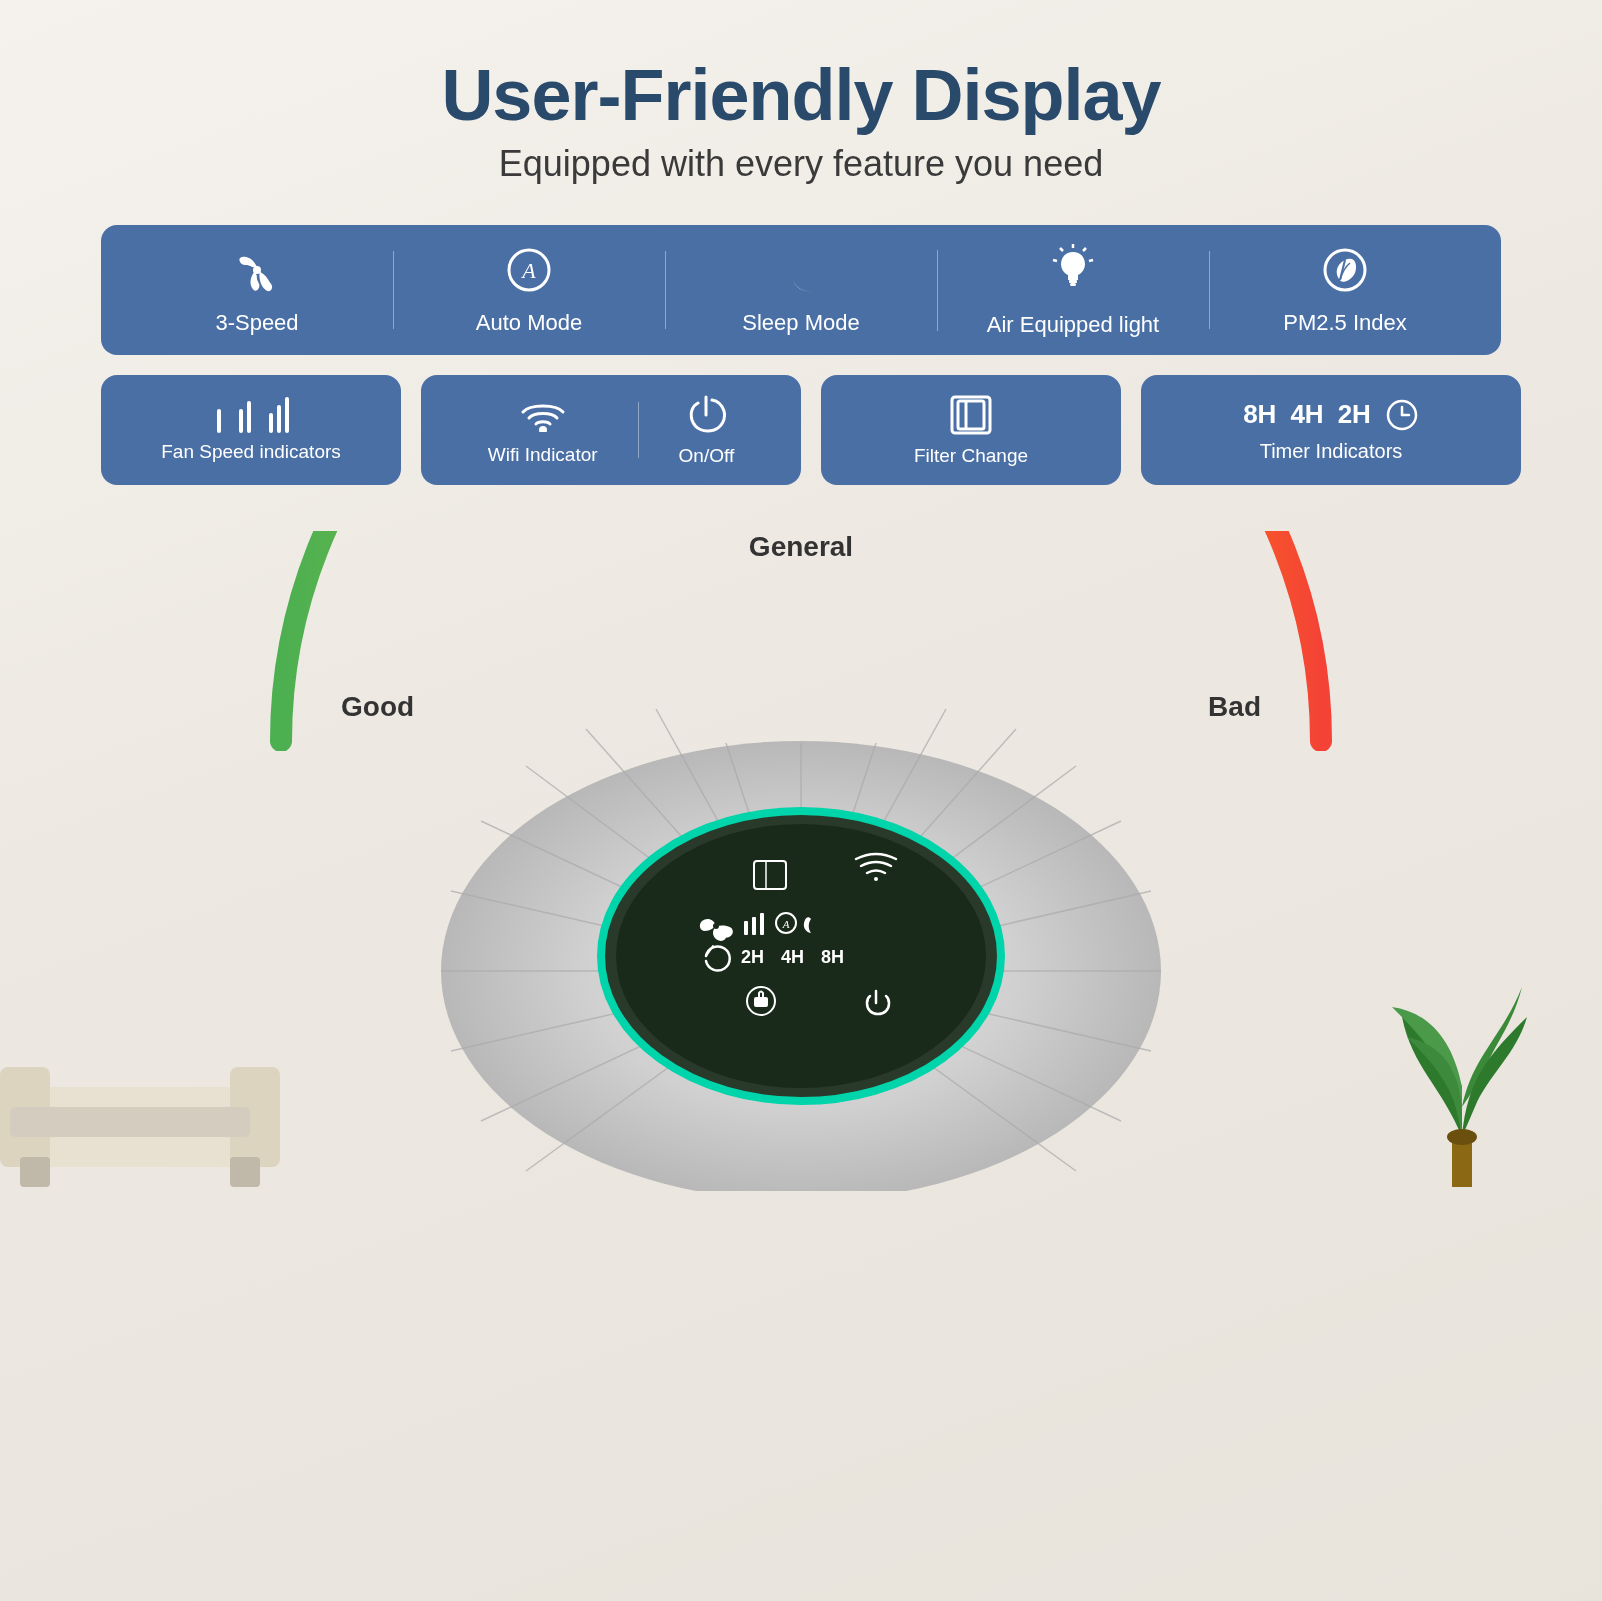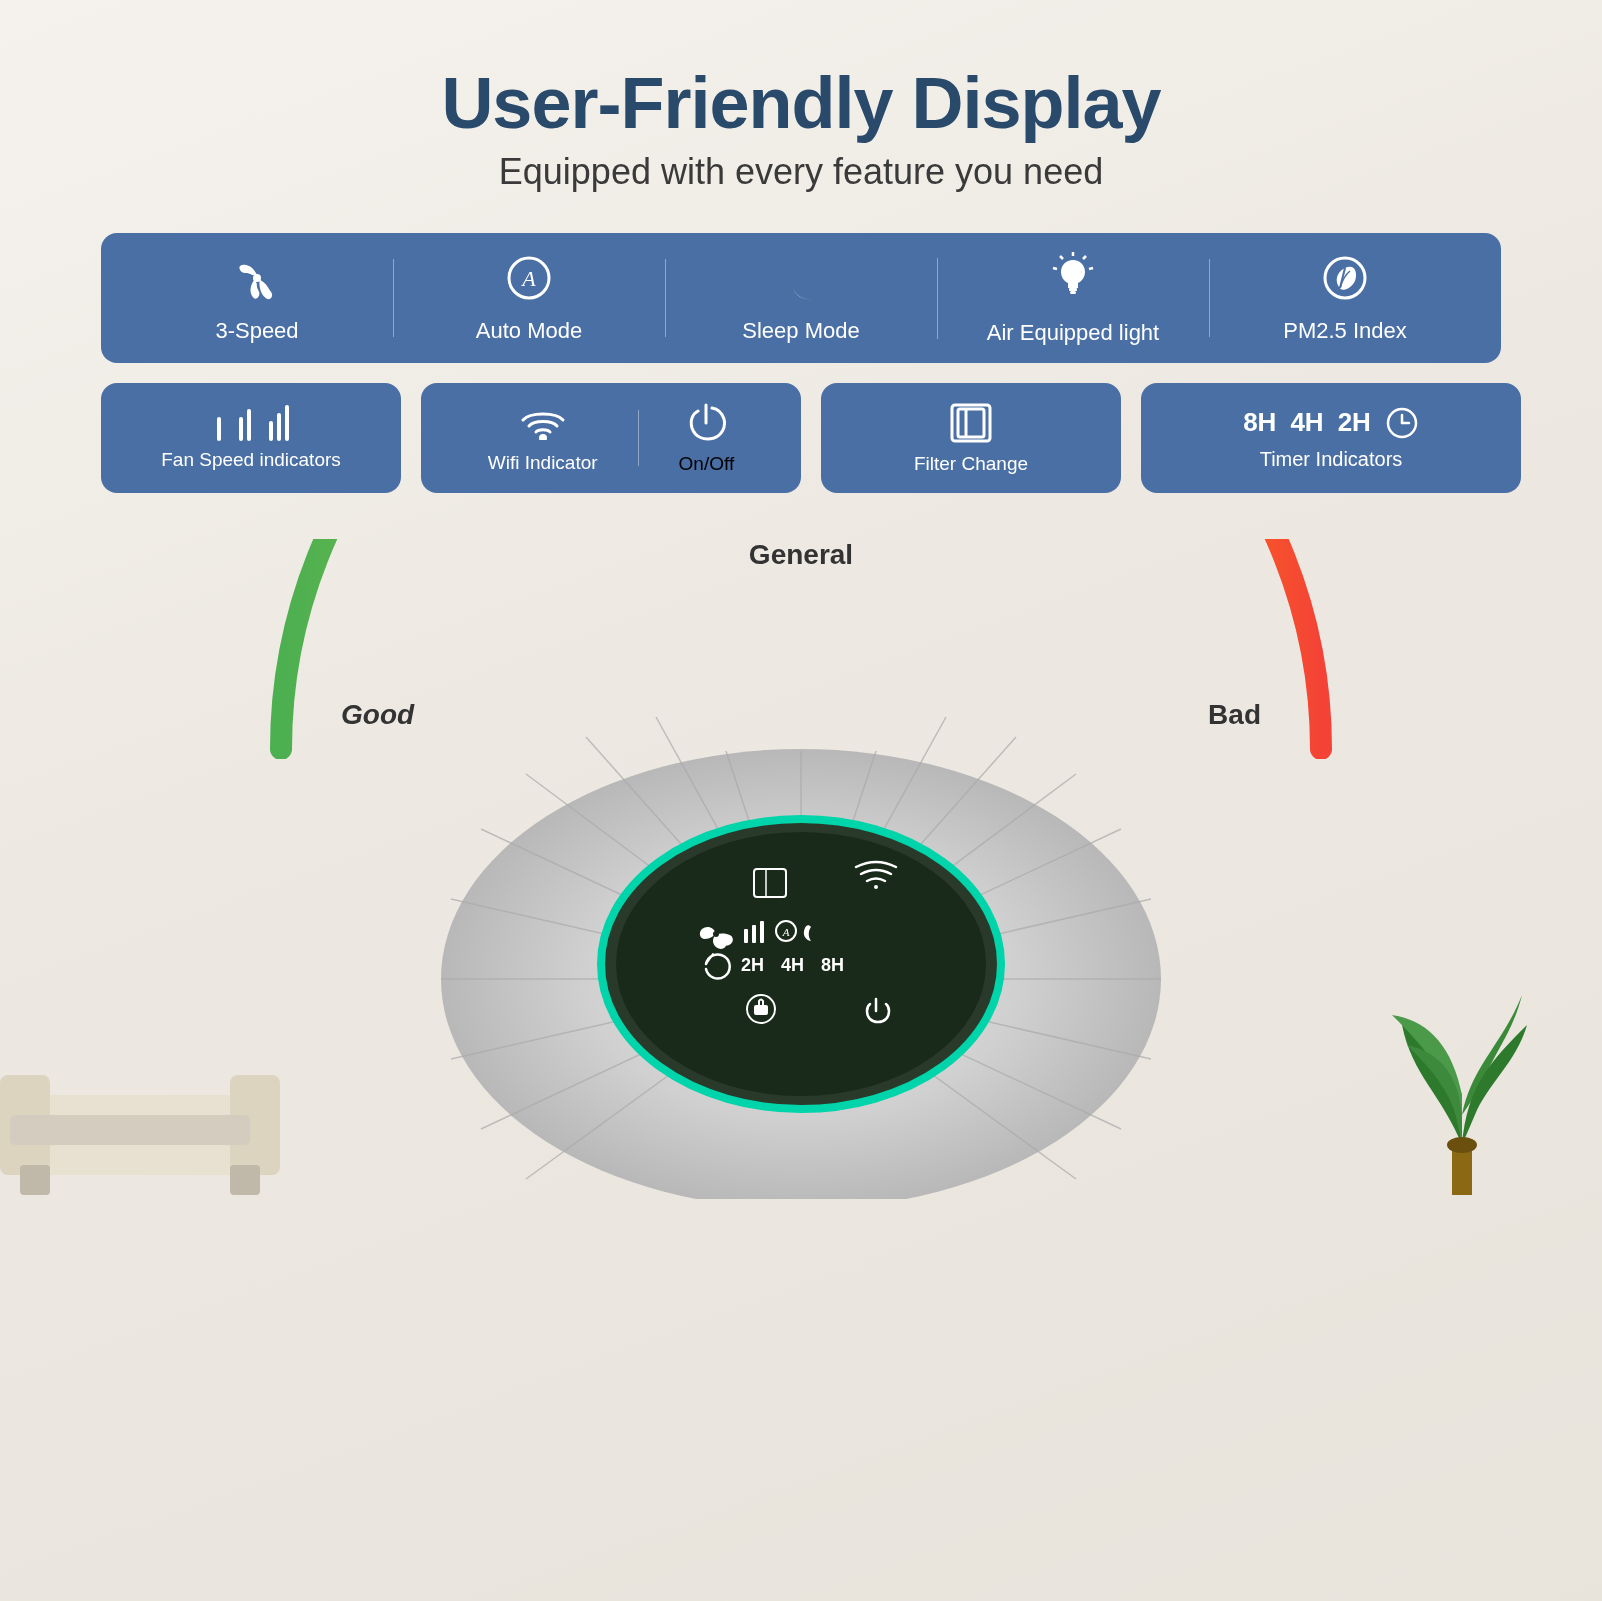--- a/index.html
+++ b/index.html
@@ -23,21 +23,22 @@
     .content {
       position: relative;
       z-index: 10;
       width: 100%;
       height: 100%;
     }
 
     
     .header {
       text-align: center;
-      padding-top: 64px;
+      padding-top: 40px;
+      margin-top: 16px;
     }
 
     .main-title {
       font-size: 72px;
       font-weight: 900;
       color: #2a4a6b;
       letter-spacing: -1px;
       line-height: 1.1;
     }
 
@@ -231,21 +232,21 @@
             <circle cx="25" cy="36" r="2.5" fill="white"></circle>
           </svg>
           <div style="color:white; font-size:19px;">Wifi Indicator</div>
         </div>
         <div style="width:1px; height:70%; background:rgba(255,255,255,0.4);"></div>
         <div style="display:flex; flex-direction:column; align-items:center; gap:8px;">
           <svg width="40" height="44" viewBox="0 0 40 44" fill="none" stroke="white" stroke-width="3">
             <path d="M20 4 L20 22" stroke-linecap="round"></path>
             <path d="M12 10 C6 13 4 20 6 27 C9 36 18 40 28 37 C36 34 40 26 38 18 C36 12 32 8 26 7" fill="none" stroke-linecap="round"></path>
           </svg>
-          <div style="color:#000000; font-size:19px;">On/Off</div>
+          <div style="color:#ffffff; font-size:19px;">On/Off</div>
         </div>
       </div>
 
       <div class="feature-bar-small" style="flex: 0 0 300px;">
         <div style="display:flex; flex-direction:column; align-items:center; gap:8px;">
           <svg width="50" height="44" viewBox="0 0 50 44" fill="none" stroke="white" stroke-width="3">
             <rect x="6" y="4" width="38" height="36" rx="3"></rect>
             <rect x="12" y="8" width="26" height="28" rx="2" fill="none"></rect>
             <line x1="20" y1="8" x2="20" y2="36"></line>
           </svg>
@@ -273,21 +274,21 @@
   </div>
 
   <div style="position:relative; width:100%; margin-top:46px;">
 
     <div style="position:relative; width:900px; margin:0 auto 0;">
       <div style="position:absolute; left:50%; transform:translateX(-50%); top:0; font-size:28px; font-weight:700; color:#333;">General</div>
     </div>
 
     <div style="position:relative; margin:0 auto; width:1200px;">
 
-      <div style="position:absolute; left:140px; top:160px; font-size:28px; font-weight:700; color:#333;font-style:italic;">Good</div>
+      <div style="position:absolute; left:140px; top:160px; font-size:28px; font-weight:700; color:#333;">Good</div>
       <div style="position:absolute; right:140px; top:160px; font-size:28px; font-weight:700; color:#333;">Bad</div>
 
       <svg width="1200" height="220" viewBox="0 0 1200 220" style="display:block; margin:0 auto;">
         <defs>
           <linearGradient id="arcGrad" x1="0%" y1="0%" x2="100%" y2="0%">
             <stop offset="0%" style="stop-color:#4caf50"></stop>
             <stop offset="30%" style="stop-color:#8bc34a"></stop>
             <stop offset="50%" style="stop-color:#ffeb3b"></stop>
             <stop offset="70%" style="stop-color:#ff9800"></stop>
             <stop offset="100%" style="stop-color:#f44336"></stop>

